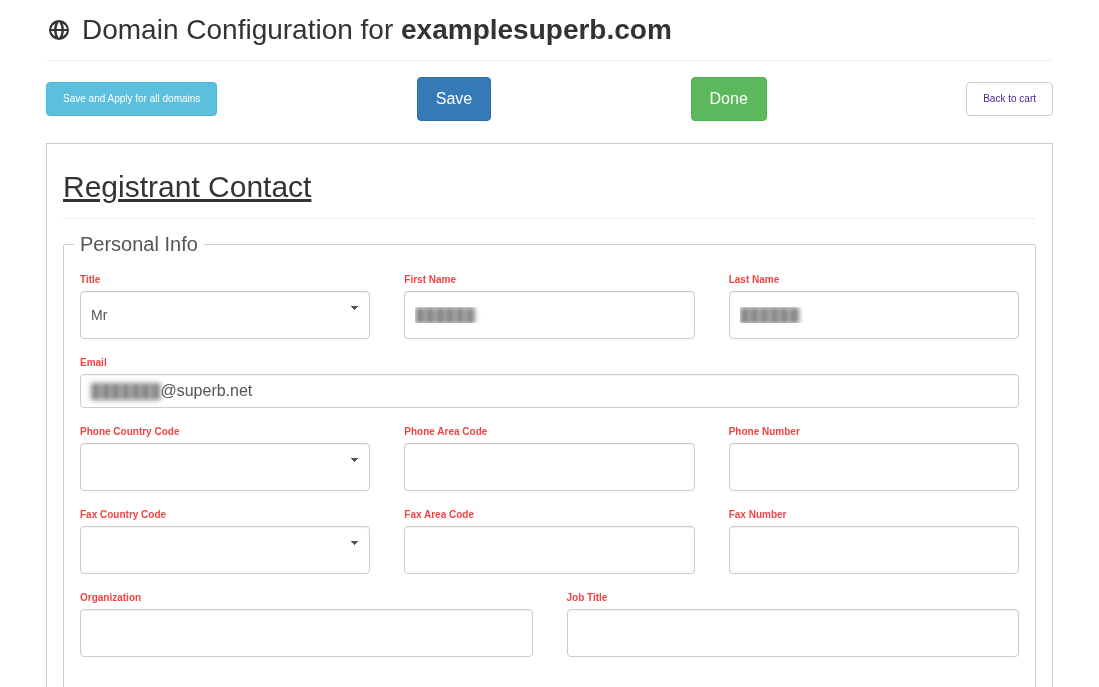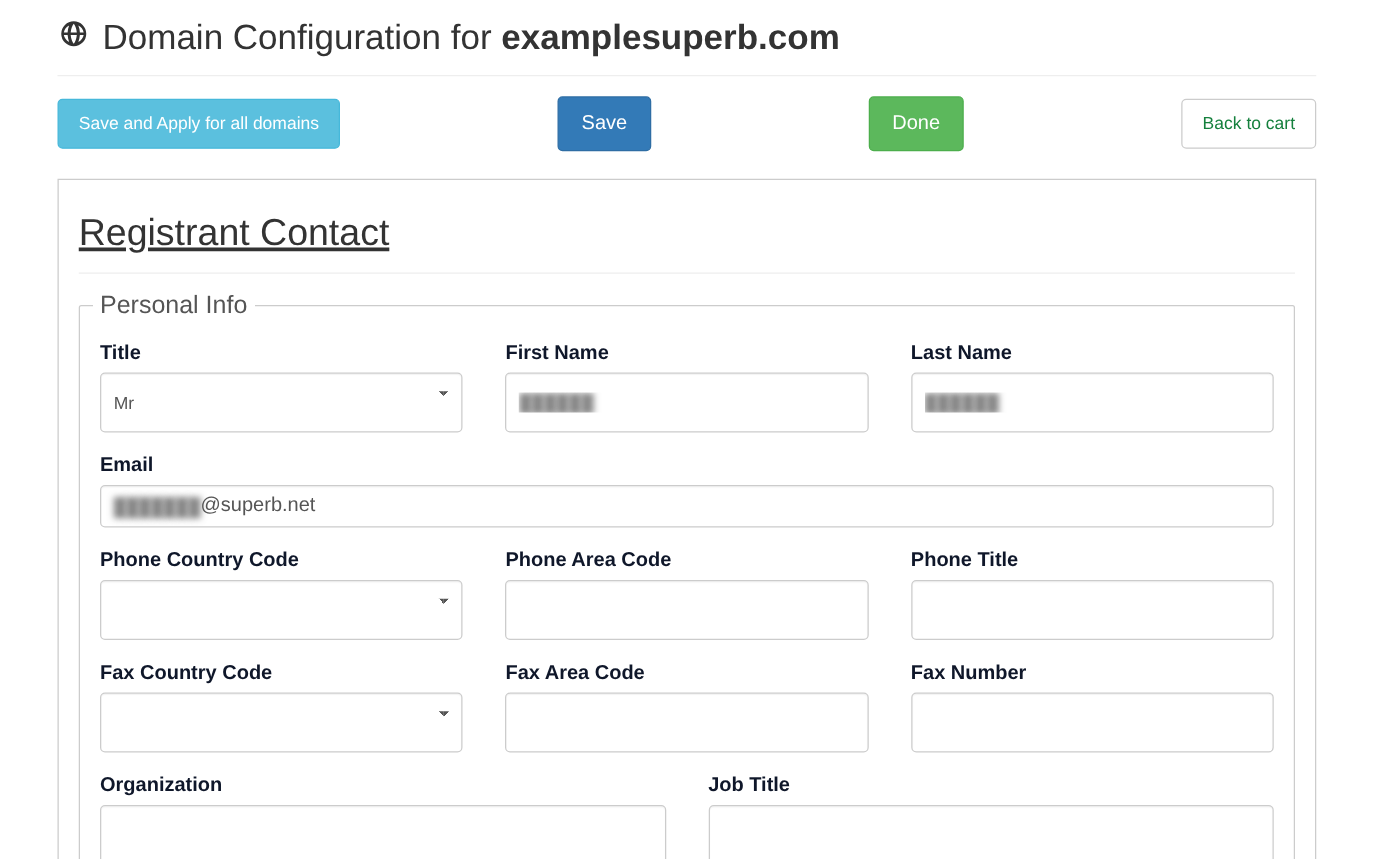--- a/index.html
+++ b/index.html
@@ -5,20 +5,21 @@
   * { box-sizing: border-box; }
   body {
     margin: 0;
     padding: 0 46px;
     font-family: "Helvetica Neue", Helvetica, Arial, sans-serif;
     color: #333;
     background: #fff;
   }
   .page-header {
     display: flex;
+    align-items: center;
     gap: 10px;
     padding: 14px 0 14px 0;
     border-bottom: 1px solid #eee;
     margin-bottom: 16px;
   }
   .page-header h1 {
     font-size: 28px;
     font-weight: 400;
     margin: 0;
     color: #333;
@@ -36,21 +37,21 @@
   }
   .globe-icon svg { display:block; }
 
   .toolbar {
     display: flex;
     align-items: center;
     margin-bottom: 22px;
   }
   .toolbar .spacer { flex: 1; }
   .btn {
-    font-size: 14px;
+    font-size: 10px;
     line-height: 1.4;
     padding: 9px 16px;
     border-radius: 4px;
     border: 1px solid transparent;
     cursor: pointer;
     font-family: inherit;
     white-space: nowrap;
     display: inline-flex;
     align-items: center;
   }
@@ -68,21 +69,21 @@
   }
   .btn-success {
     background: #5cb85c;
     color: #fff;
     border-color: #4cae4c;
     font-size: 16px;
     padding: 10px 18px;
   }
   .btn-default {
     background: #fff;
-    color: #15803d;
+    color: #4c1d95;
     border-color: #ccc;
   }
 
   .panel {
     border: 1px solid #ccc;
     padding: 16px 16px 28px 16px;
   }
   .panel-title {
     font-size: 30px;
     font-weight: 400;
@@ -111,22 +112,22 @@
     gap: 34px;
     margin-bottom: 18px;
   }
   .col { flex: 1; min-width: 0; }
   .col-half { flex: 0 0 calc(50% - 17px); }
 
   .form-group { width:100%; }
   .form-group label {
     display:block;
     font-weight: 700;
-    font-size: 16px;
-    color: #0f172a;
+    font-size: 10px;
+    color: #ef4444;
     margin-bottom: 6px;
   }
   .form-control {
     width: 100%;
     height: 48px;
     padding: 6px 10px;
     font-size: 14px;
     color: #555;
     background:#fff;
     border: 1px solid #ccc;
@@ -220,21 +221,21 @@
         <label>Phone Country Code</label>
         <select class="form-control">
           <option></option>
         </select>
       </div>
       <div class="col form-group">
         <label>Phone Area Code</label>
         <input type="text" class="form-control" value="" style="">
       </div>
       <div class="col form-group">
-        <label>Phone Title</label>
+        <label>Phone Number</label>
         <input type="text" class="form-control" value="" style="">
       </div>
     </div>
 
     <div class="row">
       <div class="col form-group">
         <label>Fax Country Code</label>
         <select class="form-control">
           <option></option>
         </select>

